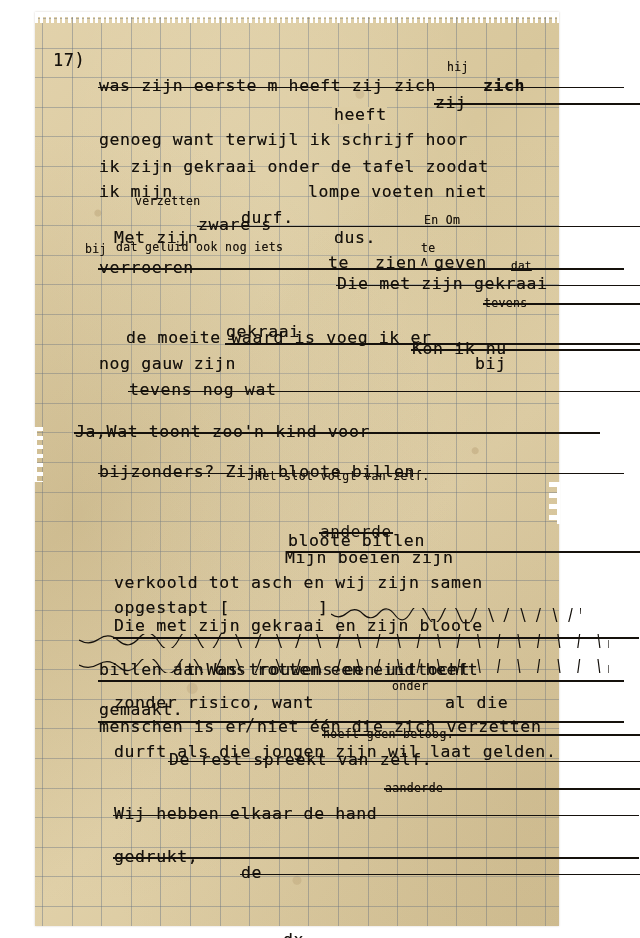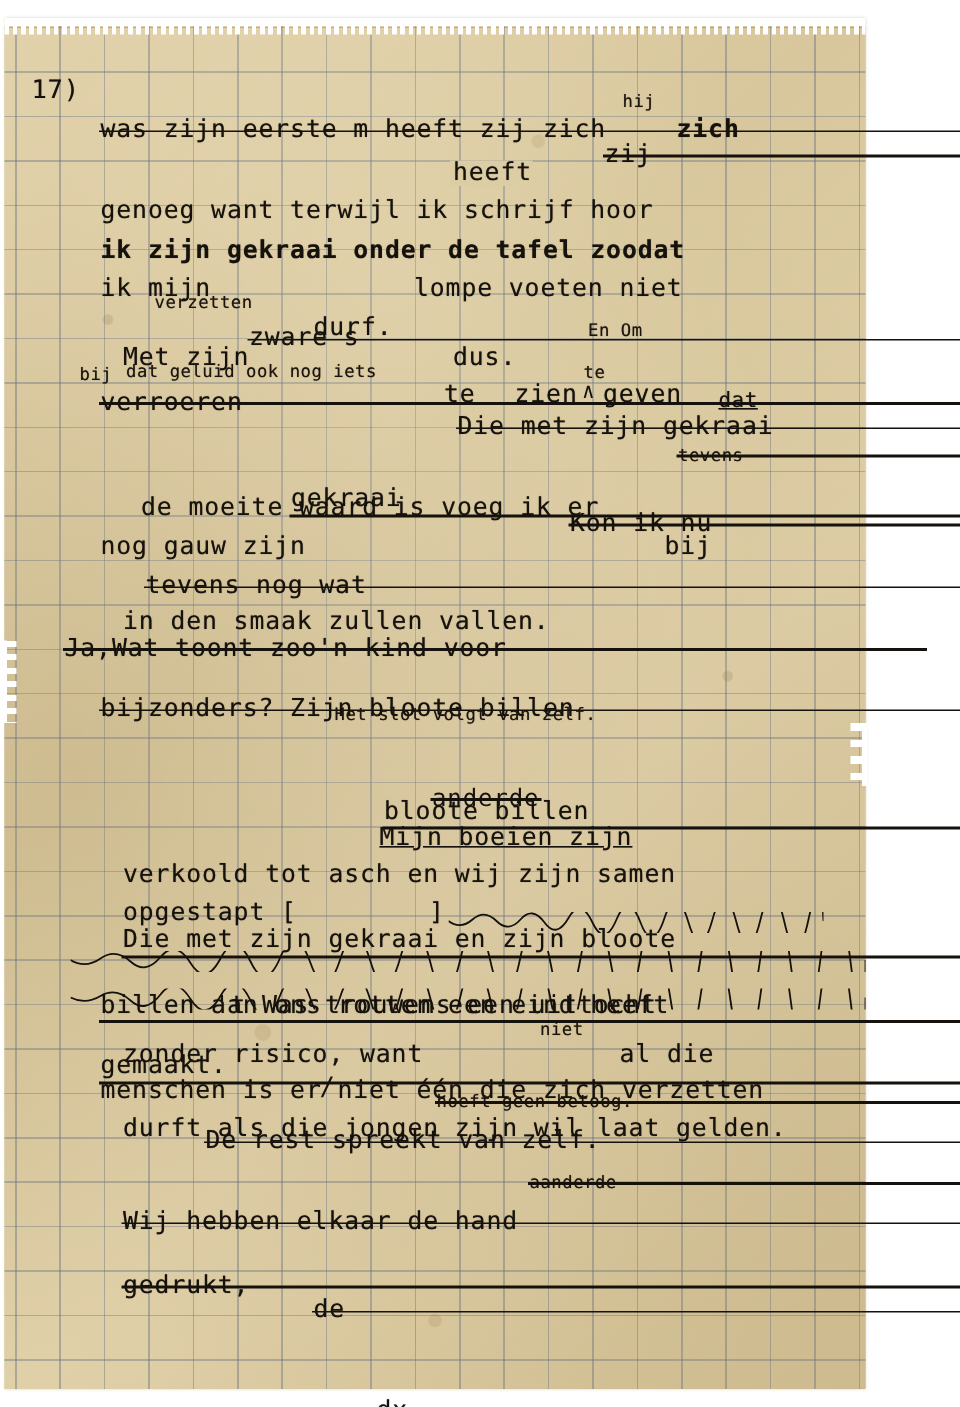--- a/index.html
+++ b/index.html
@@ -17,23 +17,23 @@
   #page {
     position: relative;
     width: 640px;
     height: 938px;
     background: #ffffff;
   }
 
   
   #sheet {
     position: absolute;
-    left: 3px;
+    left: 35px;
     top: 12px;
-    width: 574px;
+    width: 524px;
     height: 914px;
     background-color: #ddcda4;
     background-image:
       
       repeating-linear-gradient(to right,
         rgba(96,110,130,0.42) 0px, rgba(96,110,130,0.42) 1px,
         rgba(0,0,0,0) 1px, rgba(0,0,0,0) 29.6px),
       
       repeating-linear-gradient(to bottom,
         rgba(96,110,130,0.40) 0px, rgba(96,110,130,0.40) 1px,
@@ -120,21 +120,21 @@
     font-size: 17px;
     letter-spacing: 0.5px;
   }
   
   .ins {
     font-size: 11.5px;
     letter-spacing: 0.35px;
     color: #1a140d;
   }
   .ins-sm {
-    font-size: 14px;
+    font-size: 11px;
     letter-spacing: 0.3px;
     text-decoration: underline;
   }
 
   
   .strike {
     position: relative;
   }
   .strike::after {
     content: "";
@@ -202,21 +202,21 @@
 
       <div class="ln strike" style="left:64px; top:66px;">was zijn eerste m heeft zij zich</div>
       <div class="ln ins" style="left:412px; top:50px;">hij</div>
       <div class="ln" style="left:297px; top:66px; background:#ddcda4; padding-left:2px;margin-top:29px;">heeft</div>
       <div class="ln strike" style="left:400px; top:66px;">zij</div>
       <div class="ln" style="left:448px; top:66px;font-weight:bold;">zich</div>
 
 
       <div class="ln" style="left:64px; top:120px;">genoeg want terwijl ik schrijf hoor</div>
 
-      <div class="ln" style="left:64px; top:147px;font-weight:bold;">ik zijn gekraai onder de tafel zoodat</div>
+      <div class="ln" style="left:64px; top:147px;">ik zijn gekraai onder de tafel zoodat</div>
 
       <div class="ln" style="left:64px; top:172px;">ik mijn</div>
       <div class="ln strike" style="left:163px; top:172px;">zware s</div>
       <div class="ln" style="left:273px; top:172px;">lompe voeten niet</div>
 
       <div class="ln ins" style="left:100px; top:184px;">verzetten</div>
 
       <div class="ln strike" style="left:64px; top:198px;">verroeren</div>
       <div class="ln" style="left:206px; top:198px;">durf.</div>
       <div class="ln strike" style="left:302px; top:198px;">Die met zijn gekraai</div>
@@ -244,42 +244,41 @@
 
       <div class="ln strike" style="left:64px; top:292px;">bijzonders? Zijn bloote billen</div>
 
       <div class="ln" style="left:79px; top:318px;margin-left:12px;">de moeite waard is voeg ik er</div>
 
       <div class="ln" style="left:64px; top:344px;">nog gauw zijn</div>
       <div class="ln uline" style="left:253px; top:344px;">bloote billen</div>
       <div class="ln" style="left:440px; top:344px;">bij</div>
 
 
-      <div class="ln" style="left:79px; top:394px;">in den smaak zullen vallen.</div>
 
       <div class="ln uline" style="left:79px; top:413px;">Die met zijn gekraai en zijn bloote</div>
 
       <div class="ln uline" style="left:64px; top:440px;">billen aan ons rotten een eind heeft</div>
 
       <div class="ln uline" style="left:64px; top:464px;">gemaakt.</div>
 
       <div class="ln ins" style="left:220px; top:459px;">Het slot volgt van zelf.</div>
 
       <div class="ln ins strike" style="left:288px; top:474px;">hoeft geen betoog.</div>
 
       <div class="ln strike uline" style="left:134px; top:486px;">De rest spreekt van zelf.</div>
 
       <div class="ln ins strike" style="left:350px; top:500px;">aanderde</div>
 
       <div class="ln strike" style="left:79px; top:512px;">Wij hebben elkaar de hand</div>
       <div class="over strike" style="left:285px; top:512px; font-size:16px; letter-spacing:0.6px;text-align:right;">anderde</div>
 
       <div class="ln strike" style="left:79px; top:538px;">gedrukt,</div>
       <div class="ln strike" style="left:206px; top:538px;">de</div>
-      <div class="ln" style="left:250px; top:538px;text-decoration:underline;">Mijn boeien zijn</div>
+      <div class="ln" style="left:250px; top:538px;">Mijn boeien zijn</div>
 
       <div class="ln" style="left:79px; top:563px;">verkoold tot asch en wij zijn samen</div>
 
       <div class="ln" style="left:79px; top:588px;">opgestapt [</div>
       <div class="ln strike" style="left:248px; top:588px;">dx</div>
       <div class="ln" style="left:283px; top:588px;">]</div>
 
       <div class="wavy" style="left:296px; top:596px;">
         <svg width="250" height="14" viewBox="0 0 250 14">
           <path d="M0 6 Q 8 12 16 5 T 32 6 T 48 5 T 64 7 T 80 4 T 96 7 T 112 5 T 128 7 T 144 4 T 160 7 T 176 5 T 192 7 T 208 5 T 224 7 T 240 5 T 250 6" fill="none" stroke="#15110c" stroke-width="1.2"></path>
@@ -291,21 +290,21 @@
         </svg>
       </div>
       <div class="wavy" style="left:44px; top:647px;">
         <svg width="530" height="14" viewBox="0 0 530 14">
           <path d="M0 6 Q 10 11 20 5 T 40 8 T 60 4 T 80 7 T 100 5 T 120 8 T 140 4 T 160 7 T 180 5 T 200 8 T 220 4 T 240 7 T 260 5 T 280 8 T 300 4 T 320 7 T 340 5 T 360 8 T 380 4 T 400 7 T 420 5 T 440 8 T 460 4 T 480 7 T 500 5 T 520 8 T 530 6" fill="none" stroke="#15110c" stroke-width="1.2"></path>
         </svg>
       </div>
 
       <div class="ln" style="left:140px; top:650px;text-align:right;">'t Was trouwens een uittocht</div>
 
-      <div class="ln ins" style="left:357px; top:669px;">niet</div>
+      <div class="ln ins" style="left:357px; top:669px;">onder</div>
 
       <div class="ln" style="left:79px; top:683px;">zonder risico, want</div>
 
       <div class="ln" style="left:410px; top:683px;">al die</div>
 
       <div class="slash" style="left:210px; top:703px;">/</div>
 
       <div class="ln" style="left:79px; top:732px;">durft als die jongen zijn wil laat gelden.</div>
 
       <div class="ln" style="left:64px; top:707px;">menschen is er niet één die zich verzetten</div>

